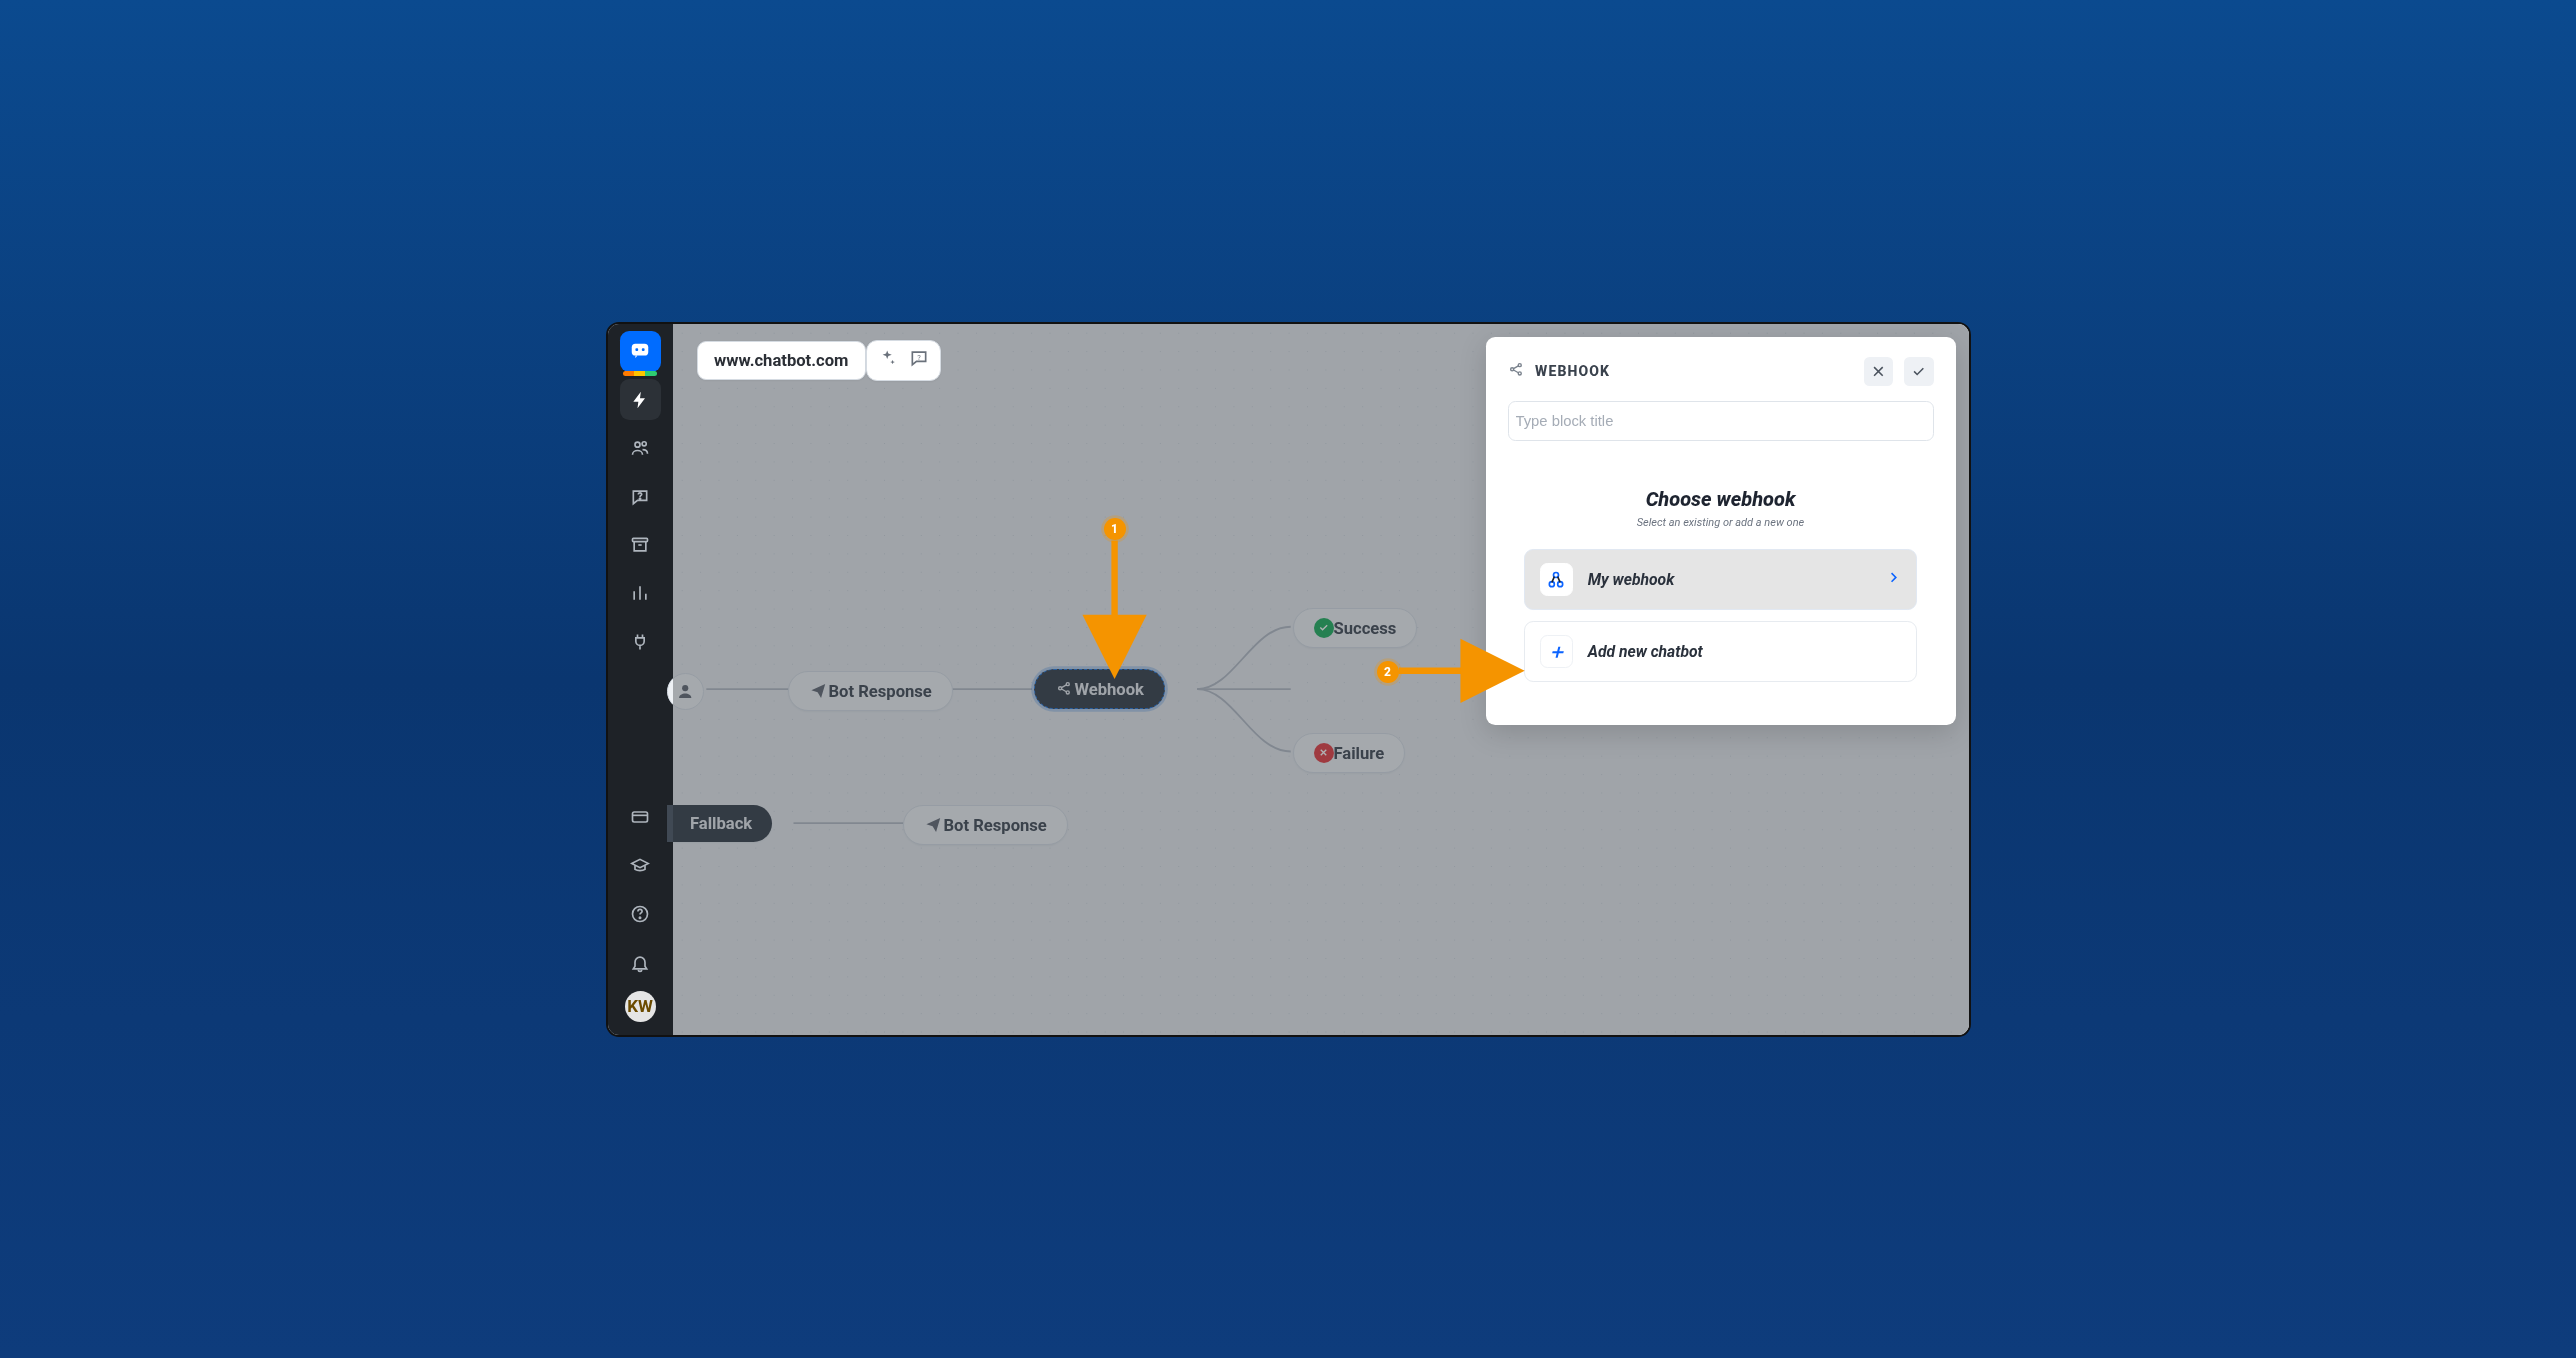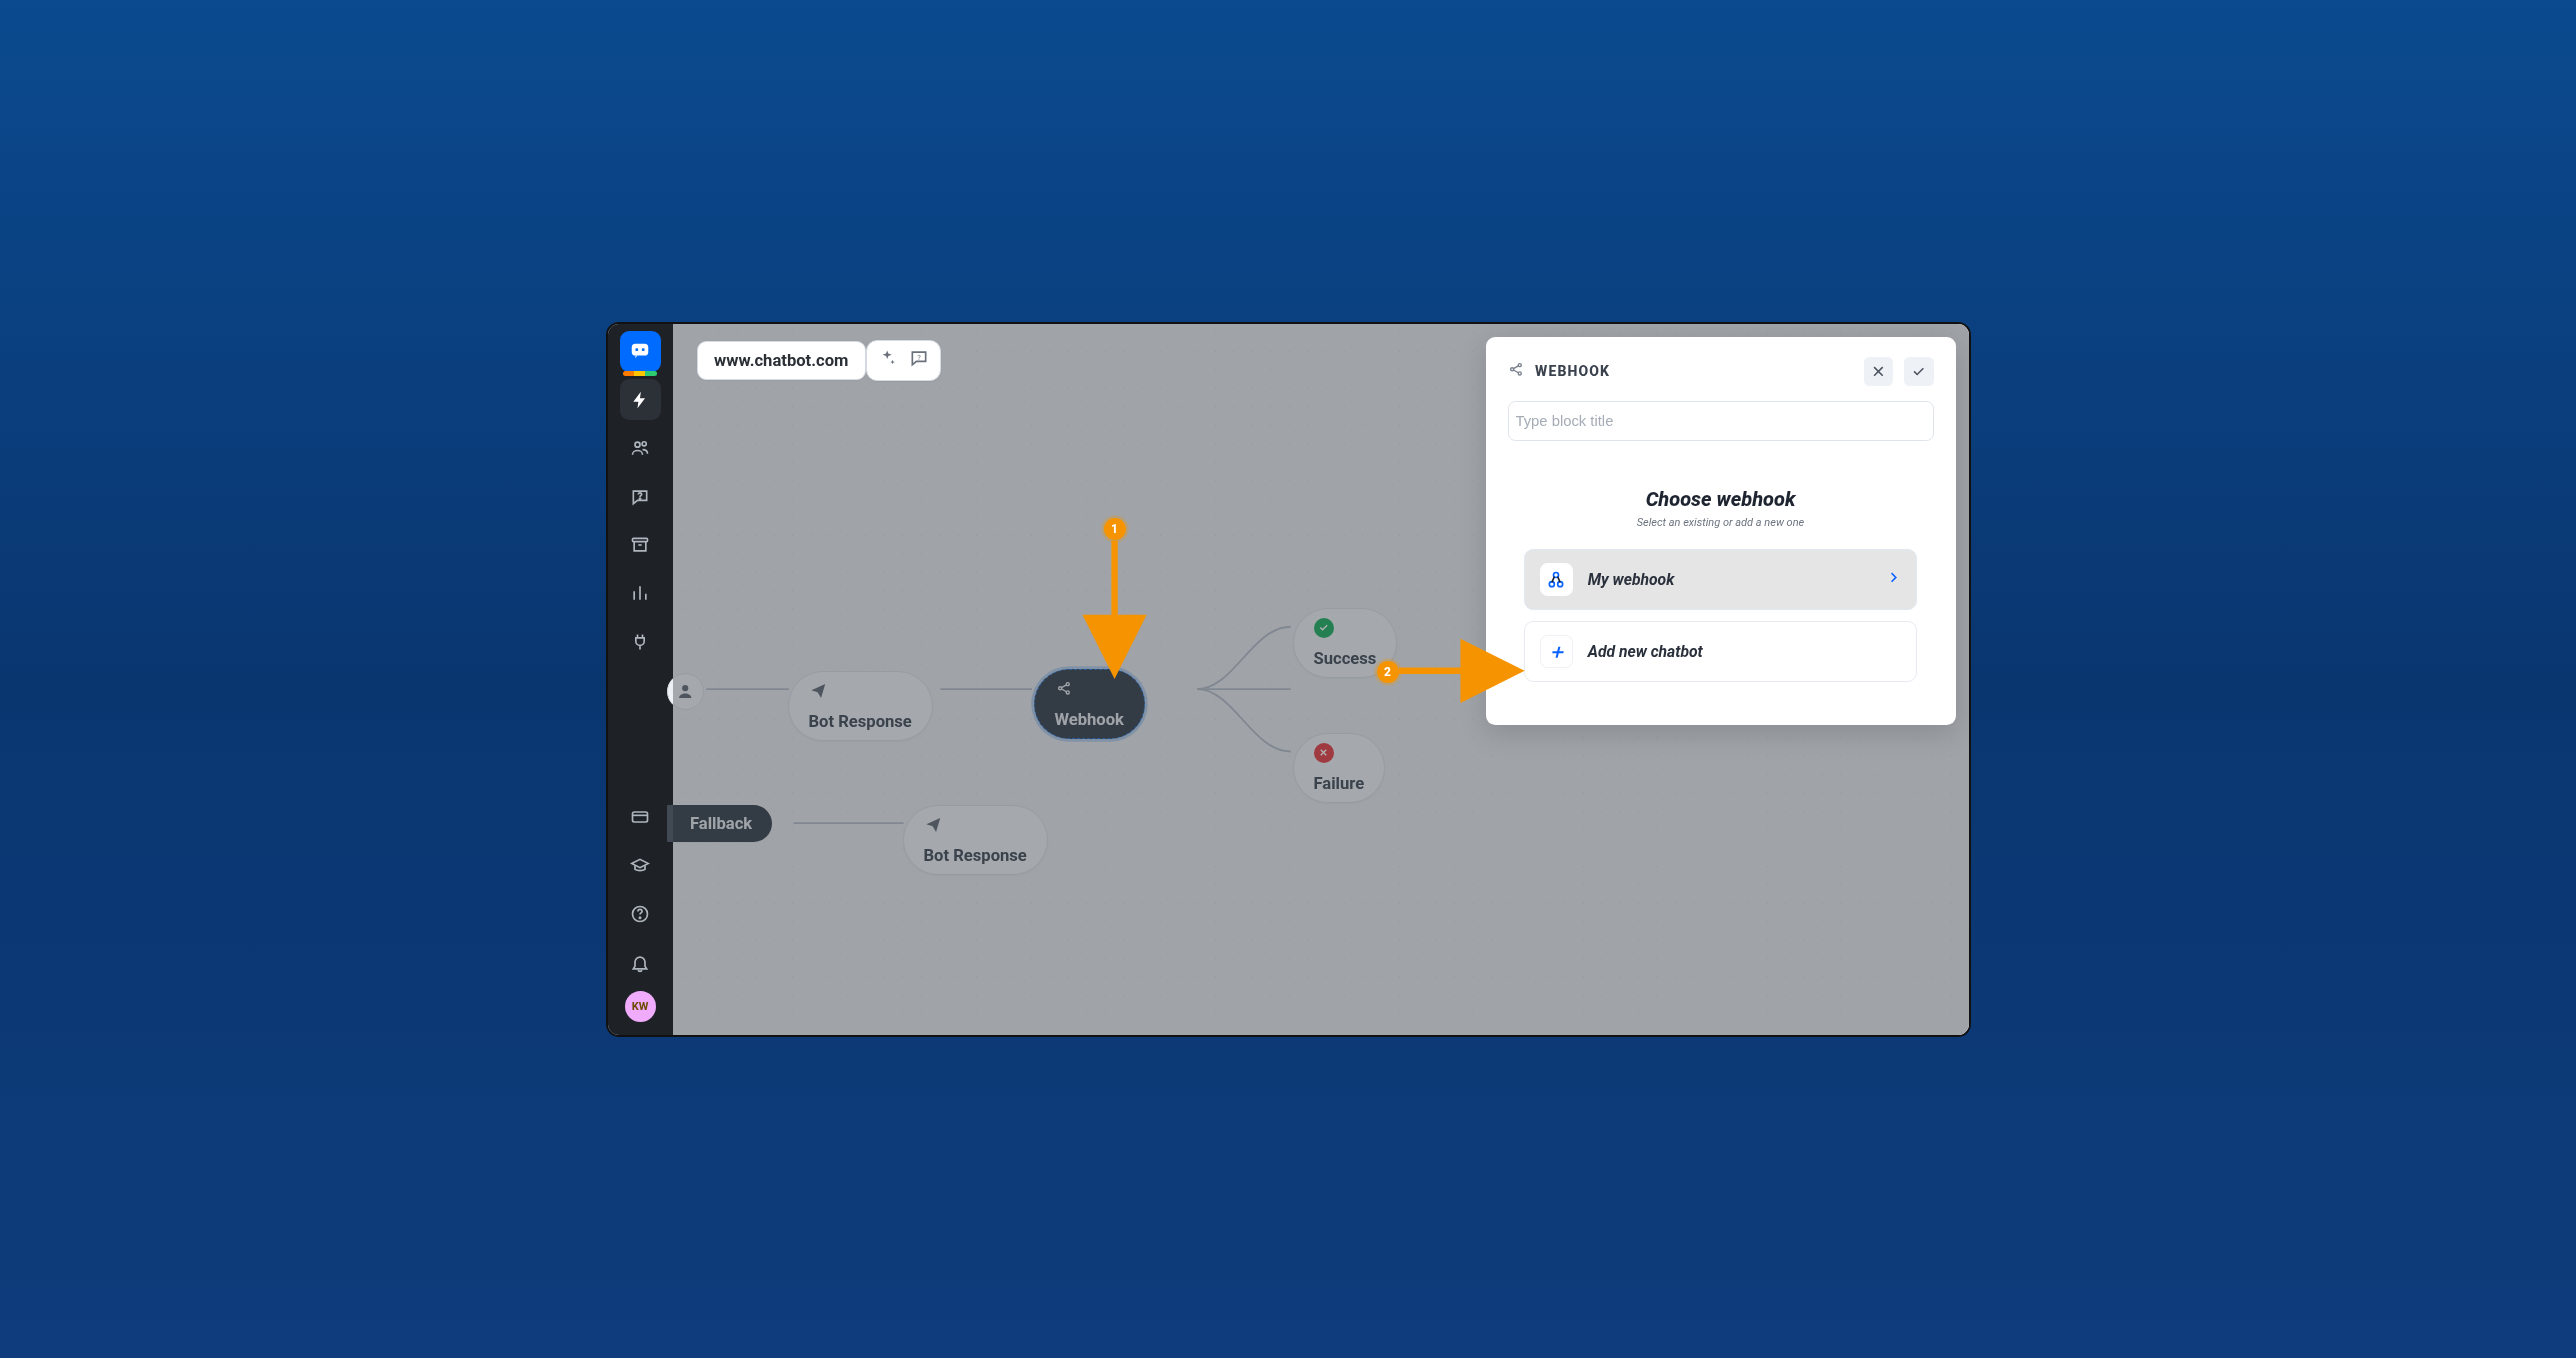--- a/index.html
+++ b/index.html
@@ -48,23 +48,23 @@
   }
   .rail-logo::after{
     content:"";
     position:absolute;left:3.7px;right:3.7px;bottom:-3.7px;height:4.6px;
     border-radius:2.8px;
     background:linear-gradient(90deg,#ff7b00 0 33%,#ffc400 33% 66%,#2ecc71 66% 100%);
   }
   .rail-spacer { flex:1; }
   .avatar {
     width:31px;height:31px;border-radius:50%;
-    background:#f0abfc;color:#6b4b00;
+    background:#e5e5e5;color:#6b4b00;
     display:flex;align-items:center;justify-content:center;
-    font-size:11px;font-weight:700;margin-bottom:13px;
+    font-size:17px;font-weight:700;margin-bottom:13px;
   }
   
   .canvas {
     position:absolute;
     left:65px; right:0; top:0; bottom:0;
     background:#e6eaef;
     background-image: radial-gradient(#cfd5dc 0.9px, transparent 0.9px);
     background-size: 18.4px 18.4px;
     background-position: 0 0;
   }
@@ -85,26 +85,25 @@
     box-shadow:0 0.9px 1.8px rgba(0,0,0,.05);
   }
   .tool-pill {
     background:#fff;border:0.9px solid #d5dbe2;border-radius:11px;
     padding:7.4px 11px;display:flex;gap:13px;align-items:center;
     box-shadow:0 0.9px 1.8px rgba(0,0,0,.05);
   }
   .tool-pill .ico{color:#6a717b;}
   .node {
     position:absolute;
-    display:flex;align-items:flex-start;gap:11px;
+    display:flex;align-items:flex-end;
     background:#eef1f5;border:0.9px solid #d8dee6;
     padding:9.2px 20px;border-radius:921px;
     font-weight:700;color:#4b535e;font-size:16.6px;
     box-shadow:0 0.9px 1.8px rgba(0,0,0,.04);
-    flex-direction:column;
   }
   .node.darkpartial { background:#404954;color:#e6eaef;border:none;border-radius:0 921px 921px 0;padding-left:23px;}
   .node.selected { background:#404954;color:#e6eaef;border:1.8px dashed #2a7de1;box-shadow:0 0 0 2.8px rgba(42,125,225,.25);}
   .mini-icon{display:inline-flex;width:20px;height:20px;align-items:center;justify-content:center;}
   .status-dot{width:20px;height:20px;border-radius:50%;display:flex;align-items:center;justify-content:center;}
   .status-dot.green{background:#2ab267;}
   .status-dot.red{background:#e5484d;}
   .edge-node-start {
     position:absolute; width:37px;height:37px;border-radius:50%;
     background:#eef1f5;border:0.9px solid #d8dee6;display:flex;align-items:center;justify-content:center;color:#6a717b;

